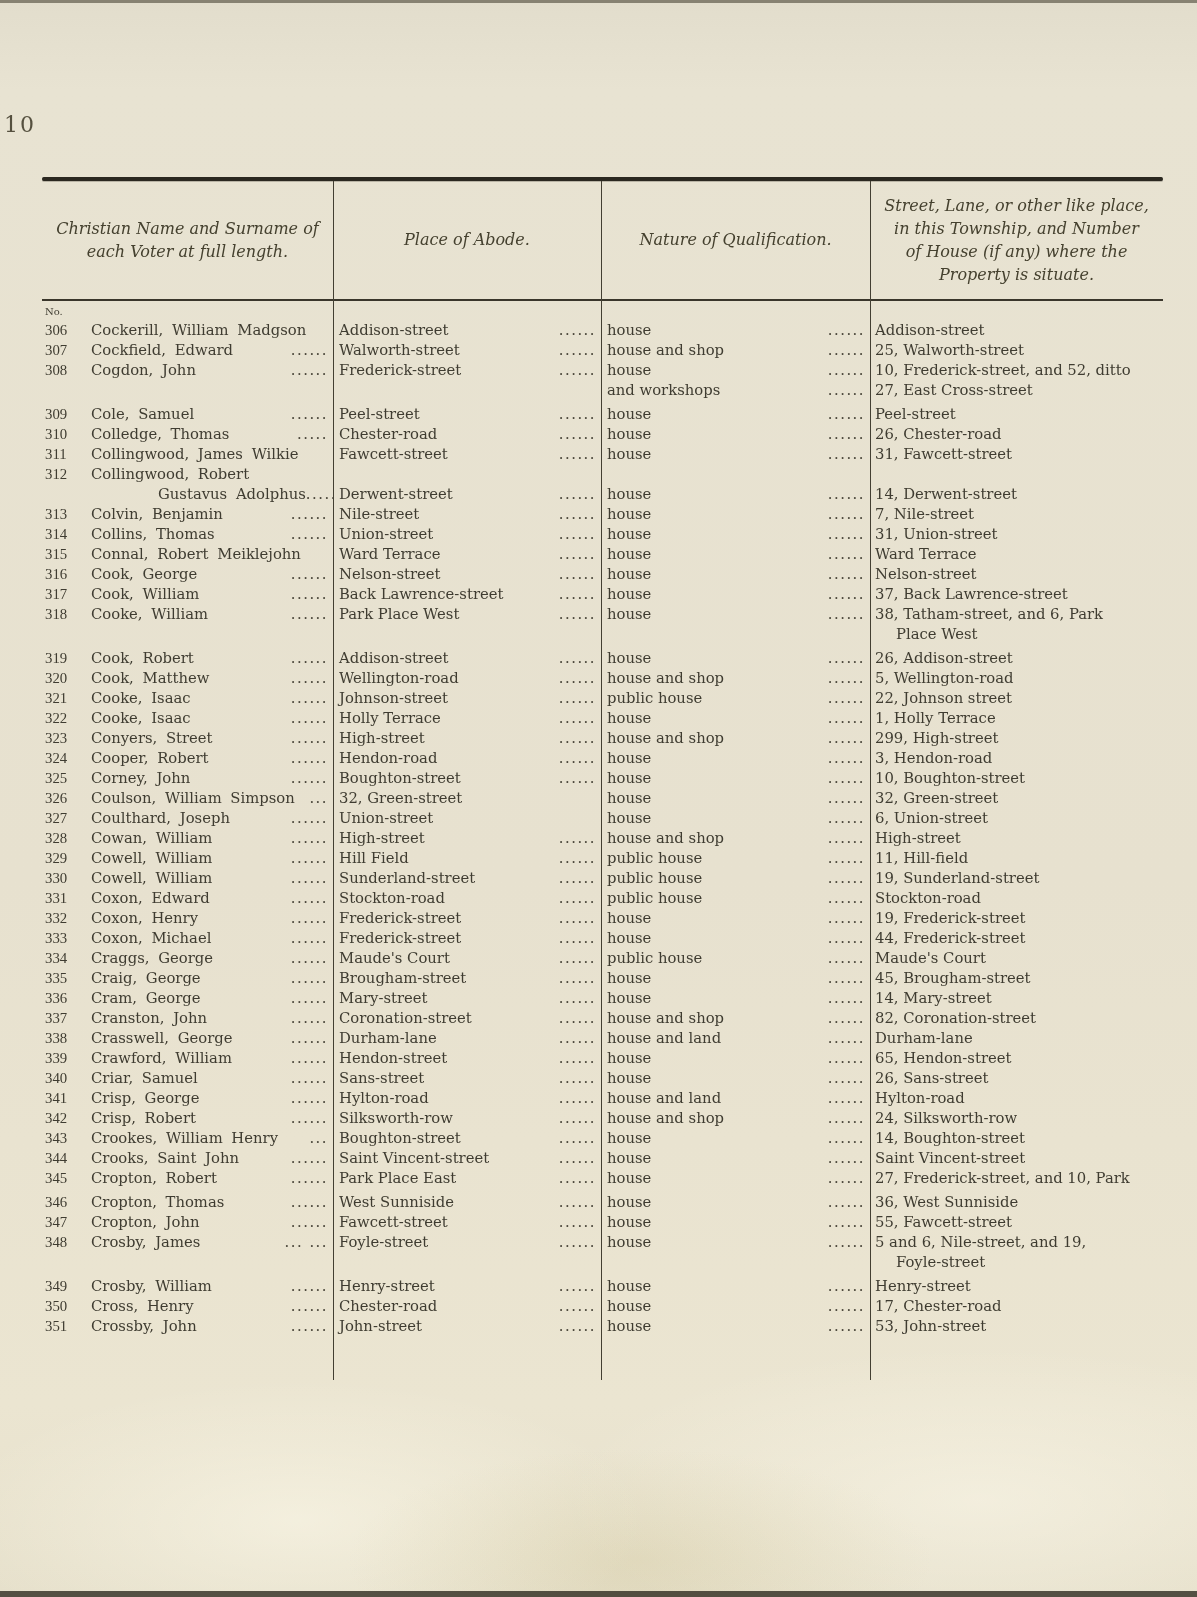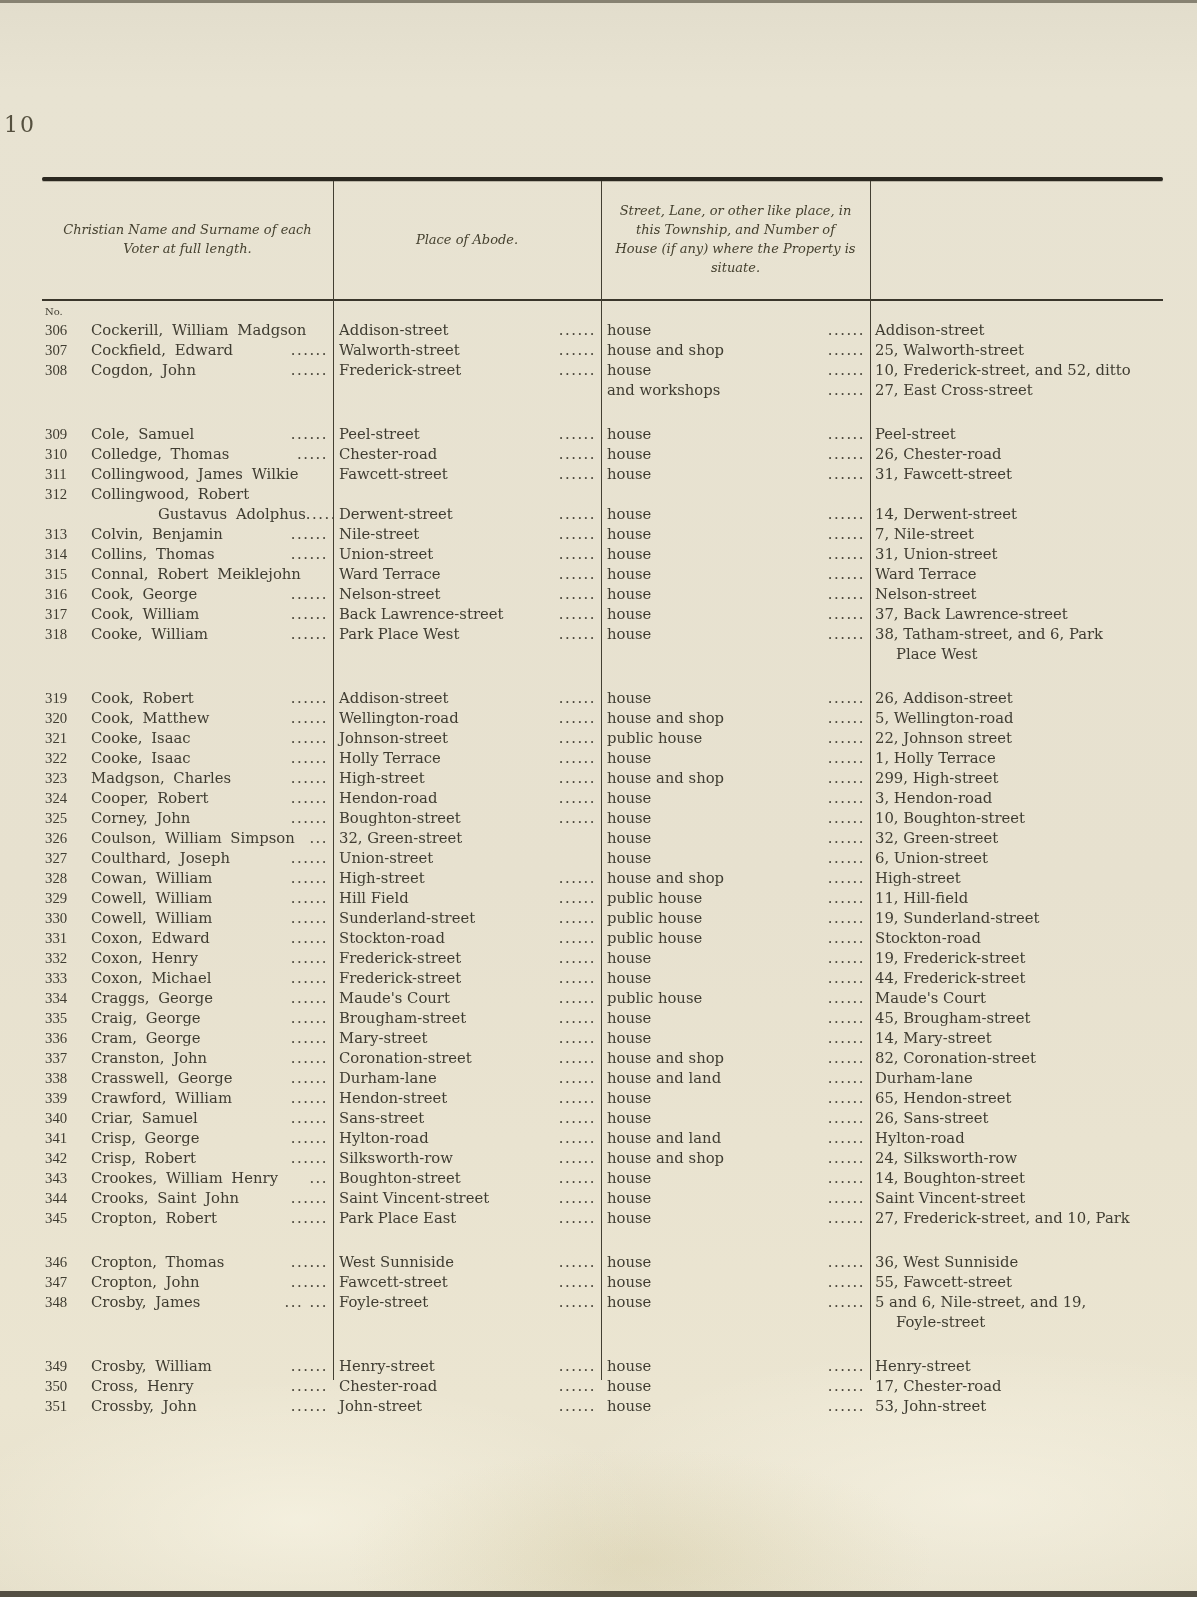--- a/index.html
+++ b/index.html
@@ -22,31 +22,31 @@
     position:absolute;top:112px;left:4px;width:100%;
     text-align:left;font-size:22px;letter-spacing:2px;color:#55503f;
   }
   .table{position:absolute;left:42px;top:177px;width:1121px;}
   .rule-thick{height:4px;background:#2b2820;border-radius:2px/60%;box-shadow:0 1px 0 rgba(43,40,32,.25);}
   .header{
     display:grid;grid-template-columns:291px 268px 269px 293px;
     min-height:118px;align-items:center;
   }
   .header .hcell{
-    font-style:italic;font-size:13px;line-height:1.45;
+    font-style:italic;font-size:16px;line-height:1.45;
     text-align:center;padding:8px 14px;color:#45412f;
   }
   .rule-thin{height:2px;background:#3a362b;}
   .body{position:relative;padding-top:3px;}
   .no-label{font-size:10px;line-height:16px;padding-left:3px;}
   .row{
     display:grid;grid-template-columns:291px 268px 269px 293px;
     height:20px;line-height:20px;font-size:14.8px;white-space:nowrap;
   }
-  .row.gap{margin-top:24px;}
+  .row.gap{margin-top:4px;}
   .cell{display:flex;overflow:hidden;}
   .cell .txt{flex:0 0 auto;}
   .cell .dots{margin-left:auto;padding-right:5px;letter-spacing:1.5px;color:#4a463a;}
   .c1 .no{flex:0 0 46px;padding-left:3px;font-family:Liberation Serif, serif;}
   .c1 .txt{word-spacing:4px;}
   .c2 .txt,.c3 .txt{padding-left:6px;}
   .c4 .txt{padding-left:5px;}
   .txt.ind-name{padding-left:67px;}
   .txt.ind-street{padding-left:26px;}
   .vlines{position:absolute;top:4px;pointer-events:none;}
@@ -63,20 +63,21 @@
   <div class="scan-edge-bottom"></div>
 
   <div class="page-number">10</div>
 
   <div class="table">
     <div class="rule-thick"></div>
 
     <div class="header">
       <div class="hcell">Christian Name and Surname of each Voter at full length.</div>
       <div class="hcell">Place of Abode.</div>
+      <div class="hcell">Nature of Qualification.</div>
       <div class="hcell">Street, Lane, or other like place, in this Township, and Number of House (if any) where the Property is situate.</div>
     </div>
 
     <div class="rule-thin"></div>
 
     <div class="body">
       <div class="no-label">No.</div>
     <div class="row">
           <div class="cell c1">
             <span class="no">306</span>
@@ -433,21 +434,21 @@
             <span class="txt">house</span>
             <span class="dots">......</span>
           </div>
           <div class="cell c4">
             <span class="txt">1, Holly Terrace</span>
           </div>
         </div>
         <div class="row">
           <div class="cell c1">
             <span class="no">323</span>
-            <span class="txt">Madgson, Charles</span>
+            <span class="txt">Conyers, Street</span>
             <span class="dots">......</span>
           </div>
           <div class="cell c2">
             <span class="txt">High-street</span>
             <span class="dots">......</span>
           </div>
           <div class="cell c3">
             <span class="txt">house and shop</span>
             <span class="dots">......</span>
           </div>

